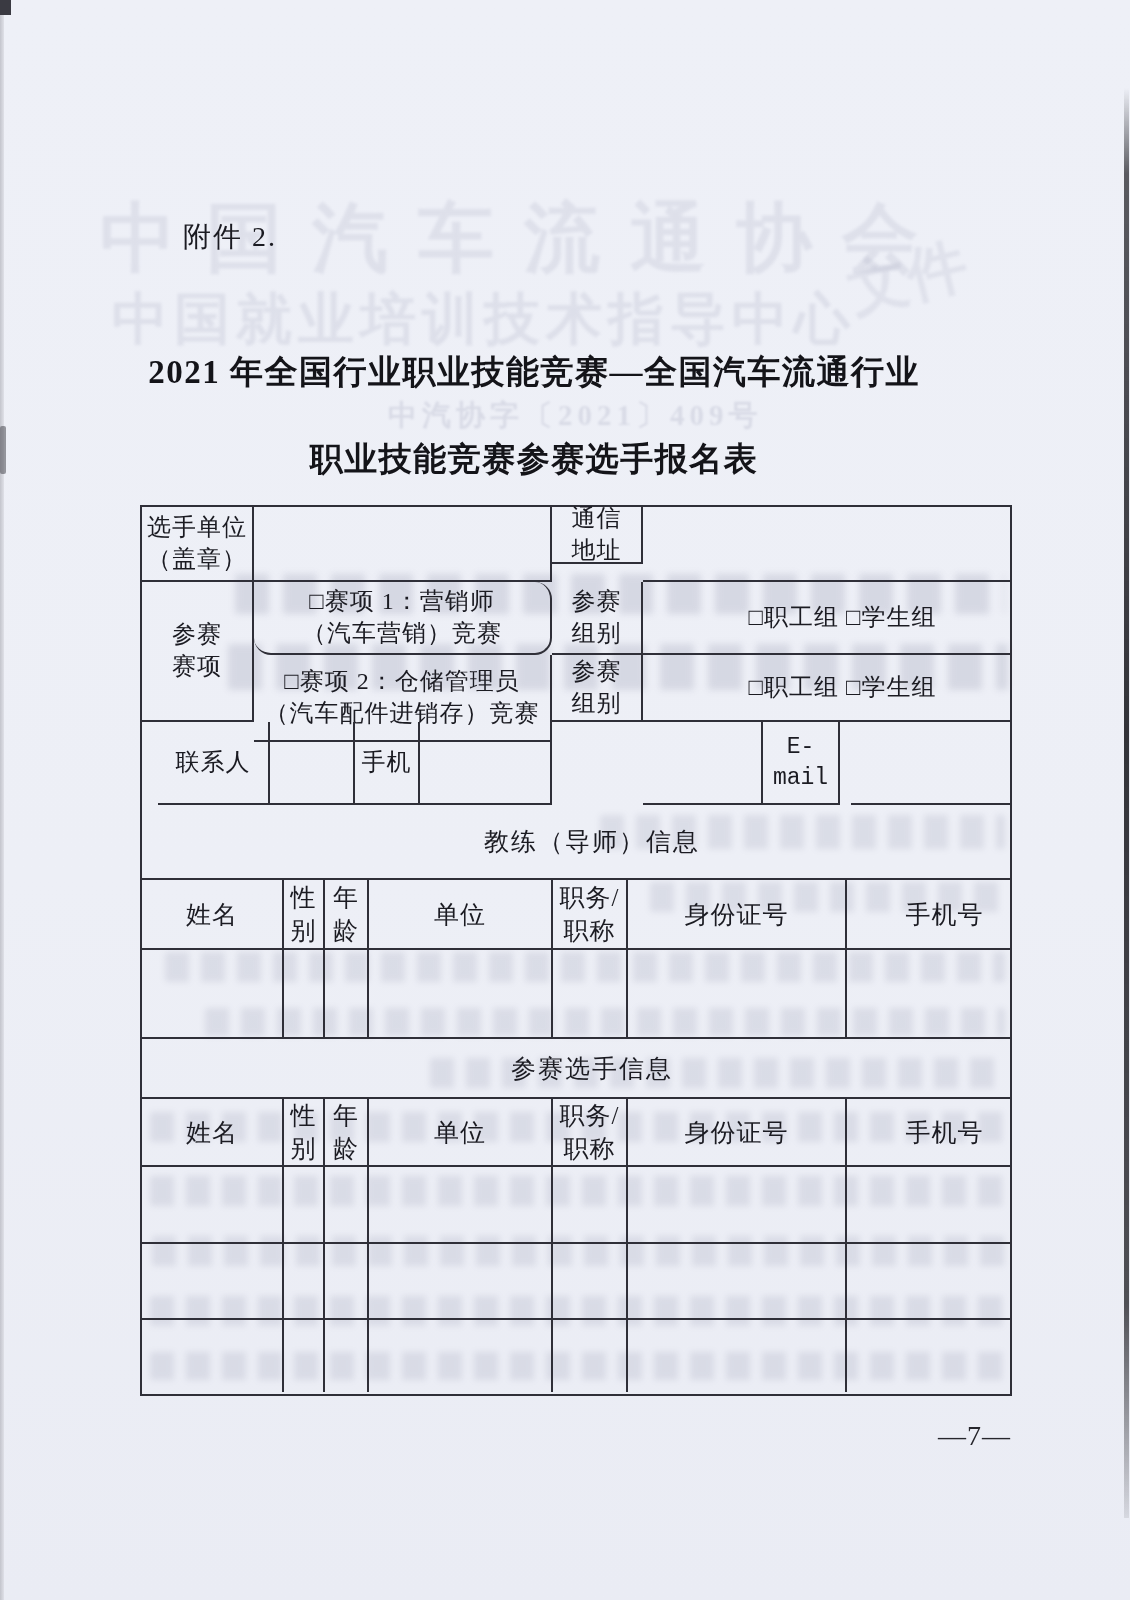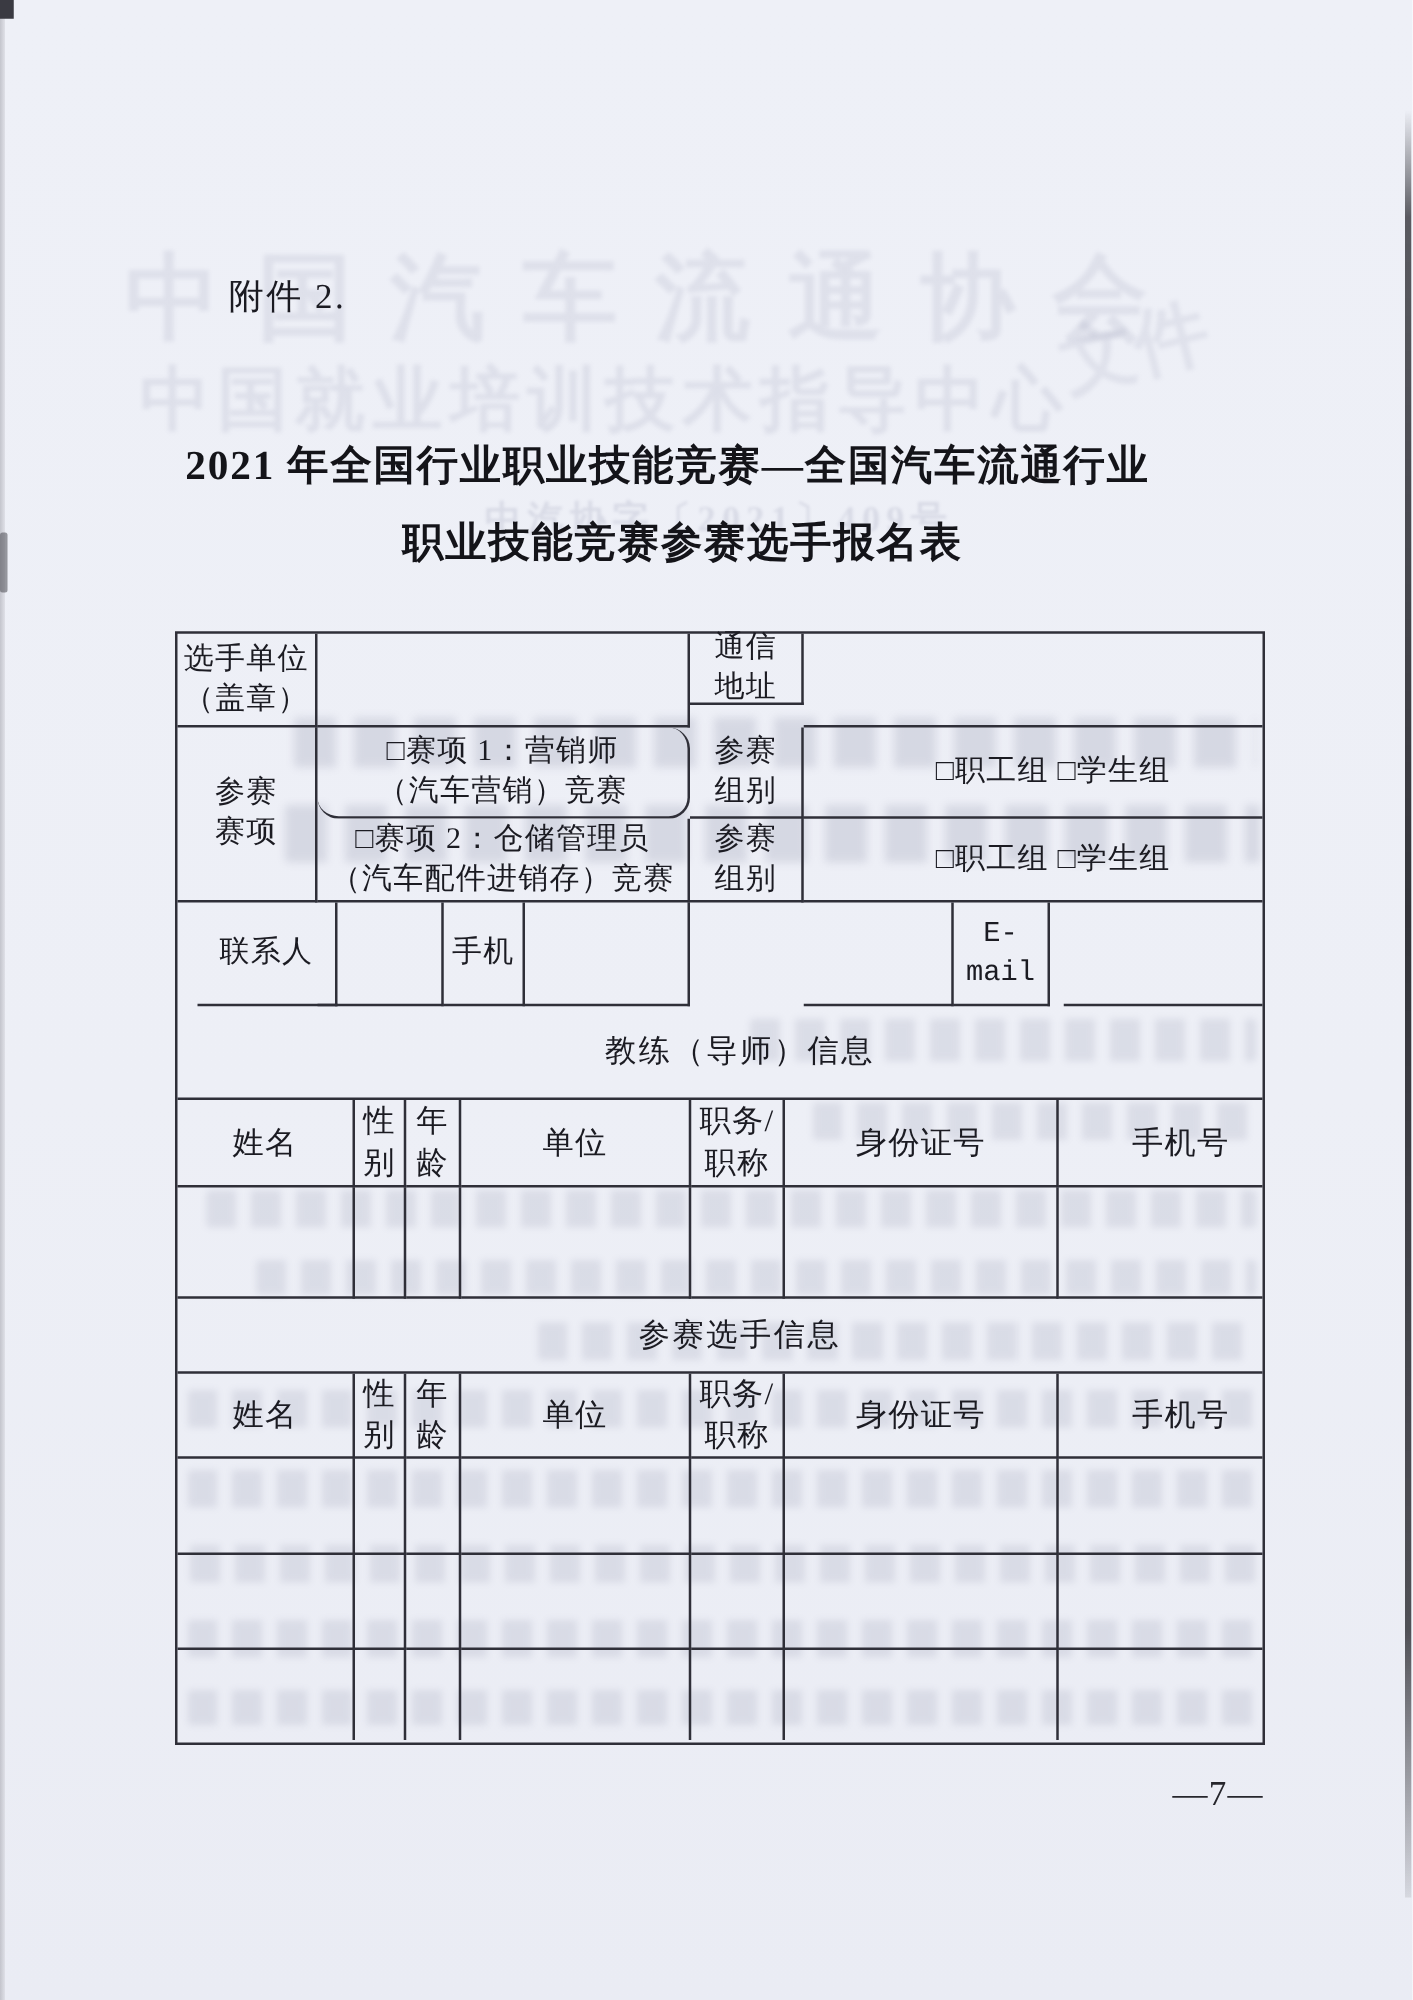--- a/index.html
+++ b/index.html
@@ -25,21 +25,21 @@
   .wm-docno{left:388px;top:396px;font-size:29px;letter-spacing:5px;opacity:.22;filter:blur(1.2px);font-weight:bold;color:#8f92ad;white-space:nowrap;}
   
   .smudge{filter:blur(3px);opacity:.14;border-radius:3px;
     background:repeating-linear-gradient(90deg,#6f7390 0px,#6f7390 24px,transparent 24px,transparent 36px);}
   .smudge.big{opacity:.17;filter:blur(3.5px);
     background:repeating-linear-gradient(90deg,#666a88 0px,#666a88 34px,transparent 34px,transparent 48px);}
   
   .attachment{left:183px;top:218px;font-size:28px;letter-spacing:2px;}
   .title{left:0;width:1068px;text-align:center;font-weight:bold;font-size:33px;letter-spacing:1.5px;color:#141419;}
   .title1{top:350px;}
-  .title2{top:412px;padding-left:12px;}
+  .title2{top:437px;}
   .pageno{left:938px;top:1420px;font-size:28px;letter-spacing:1px;color:#26262c;}
   
   .form-table{left:140px;top:505px;width:868px;height:887px;border:2px solid #2f2f38;box-sizing:content-box;z-index:3;}
   .cell{position:absolute;box-sizing:border-box;border-right:2px solid #2f2f38;border-bottom:2px solid #2f2f38;
         display:flex;flex-direction:column;align-items:center;justify-content:center;
         font-size:24px;line-height:1.32;text-align:center;color:#1b1b22;letter-spacing:1px;}
   .cell.lastcol{border-right:none;padding-left:32px;}
   .cell.lastrow{border-bottom:none;}
   .cell .ln{display:block;}
   .hdr{font-size:25px;}
@@ -98,21 +98,21 @@
     <span class="ln">（汽车营销）竞赛</span>
   </div>
   <div class="cell" style="left:410px;top:75px;width:91px;height:73px;">
     <span class="ln">参赛</span>
     <span class="ln">组别</span>
   </div>
   <div class="cell lastcol" style="left:501px;top:75px;width:367px;height:73px;">
     <span class="ln">□职工组 □学生组</span>
   </div>
 
-  <div class="cell" style="left:112px;top:148px;width:298px;height:67px;">
+  <div class="cell" style="left:112px;top:148px;width:298px;height:87px;">
     <span class="ln">□赛项 2：仓储管理员</span>
     <span class="ln">（汽车配件进销存）竞赛</span>
   </div>
   <div class="cell" style="left:410px;top:148px;width:91px;height:67px;">
     <span class="ln">参赛</span>
     <span class="ln">组别</span>
   </div>
   <div class="cell lastcol" style="left:501px;top:148px;width:367px;height:67px;">
     <span class="ln">□职工组 □学生组</span>
   </div>

